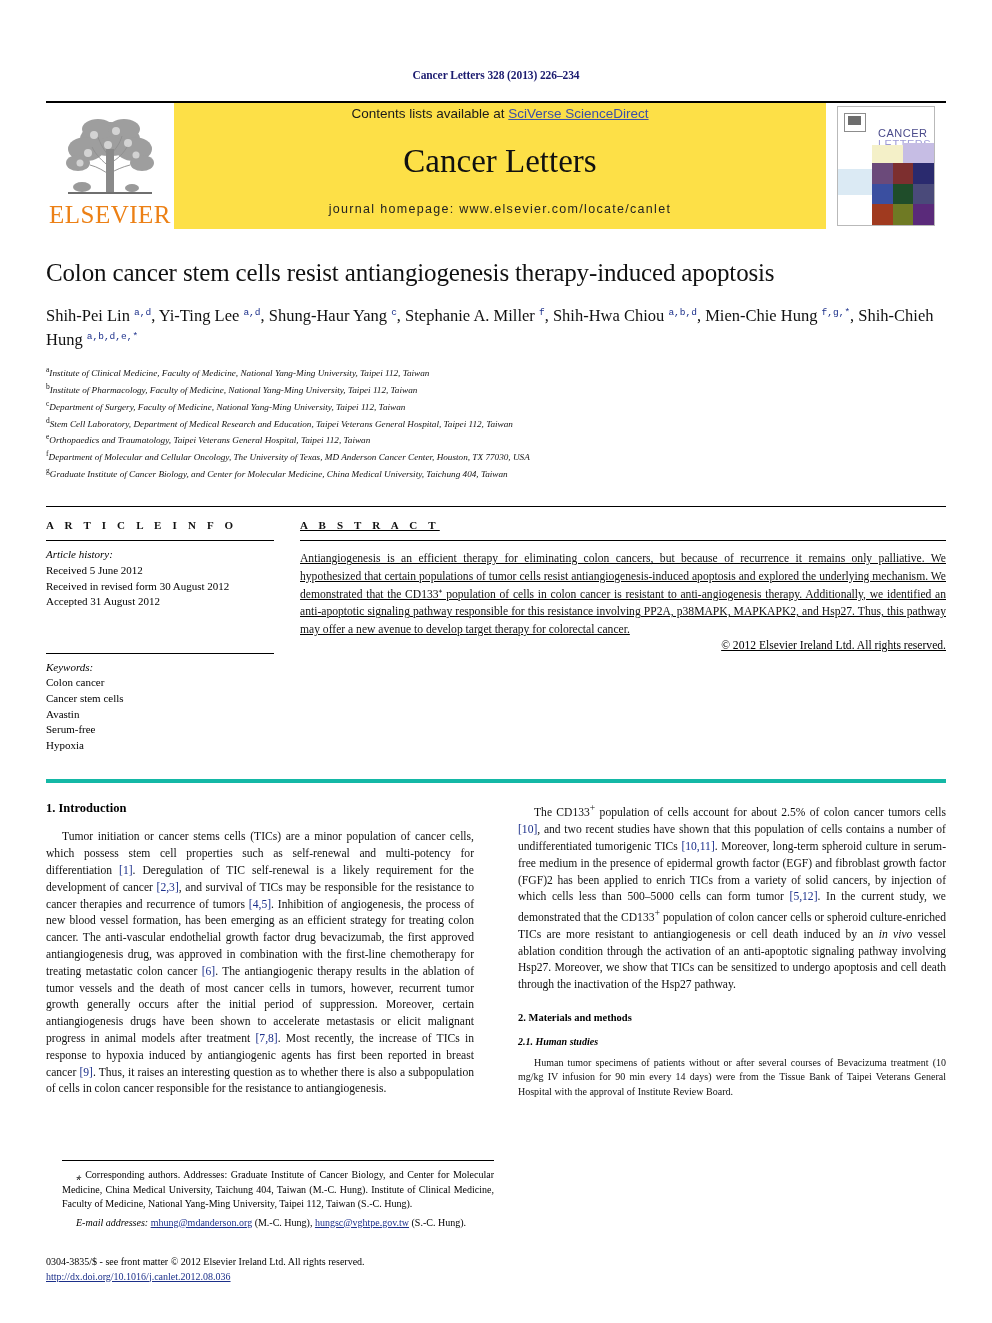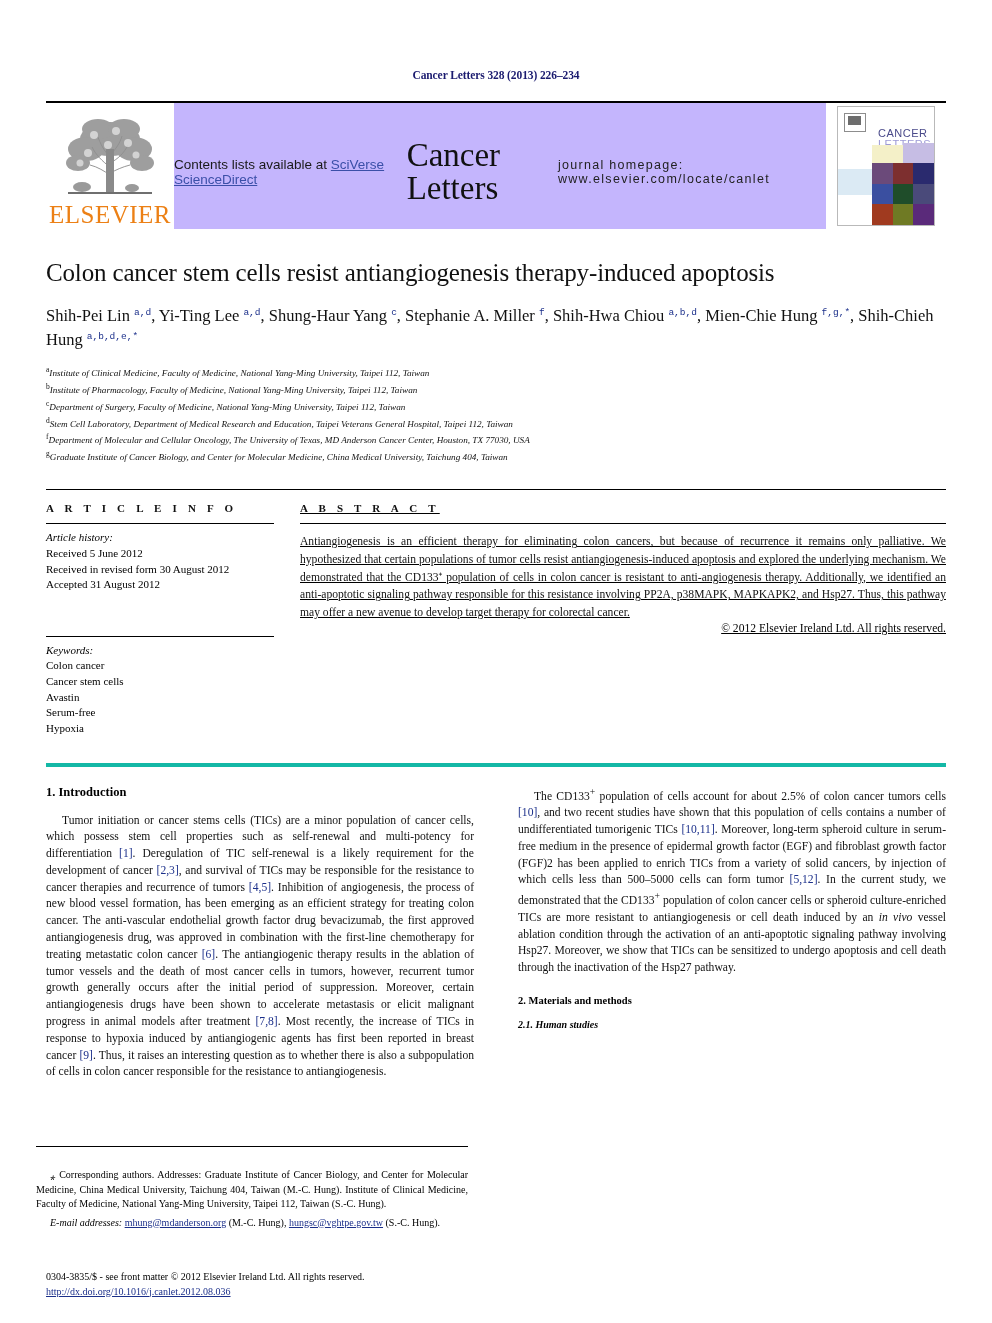--- a/index.html
+++ b/index.html
@@ -58,25 +58,26 @@
   .elsevier-word {
     font-family: "Liberation Serif", serif;
     font-size: 25px;
     letter-spacing: 0.5px;
     color: #ec8015;
     line-height: 1;
     margin-top: 1px;
   }
   .banner {
     flex: 1 1 auto;
-    background: #c4b5fd;
-    display: flex;
+    background: #fde047;
+    display: flex;
+    flex-direction: column;
     justify-content: space-between;
     align-items: center;
-    padding: 24px 0 13px 0;
+    padding: 3px 0 13px 0;
     box-sizing: border-box;
   }
   .banner-contents {
     font-family: "Liberation Sans", sans-serif;
     font-size: 13.5px;
     color: #1a1a1a;
   }
   .sd-link { color: #3b4fa8; }
   .banner-journal {
     font-family: "Liberation Serif", serif;
@@ -255,42 +256,42 @@
   }
   p.para.small {
     font-size: 10px;
     line-height: 1.45;
   }
   .ref { color: #1b2f8a; }
 
   
   .footnote {
     position: absolute;
-    left: 36px;
+    left: 62px;
     bottom: 93px;
     width: 432px;
     border-top: 1px solid #000;
-    padding-top: 21px;
+    padding-top: 7px;
   }
   .footnote p {
     font-family: "Liberation Serif", serif;
     font-size: 10px;
     line-height: 1.44;
     text-align: justify;
     margin: 0;
     text-indent: 14px;
   }
   .footnote p + p { margin-top: 4px; }
   .footnote .em { font-style: italic; }
   .mail { color: #1b2f8a; }
 
   .colophon {
     position: absolute;
     left: 46px;
-    bottom: 24px;
+    bottom: 39px;
     width: 470px;
     font-family: "Liberation Serif", serif;
     font-size: 10px;
     line-height: 1.45;
   }
   .doi { color: #1b2f8a; }
 </style>
 </head>
 <body>
 
@@ -375,20 +376,21 @@
   </div>
 
   <div class="title-block">
     <h1 class="paper-title">Colon cancer stem cells resist antiangiogenesis therapy-induced apoptosis</h1>
     <div class="authors">Shih-Pei Lin <sup>a,d</sup>, Yi-Ting Lee <sup>a,d</sup>, Shung-Haur Yang <sup>c</sup>, Stephanie A. Miller <sup>f</sup>, Shih-Hwa Chiou <sup>a,b,d</sup>, Mien-Chie Hung <sup>f,g,</sup><sup>*</sup>, Shih-Chieh Hung <sup>a,b,d,e,</sup><sup>*</sup></div>
     <div class="affiliations">
       <div class="aff"><sup>a</sup><span>Institute of Clinical Medicine, Faculty of Medicine, National Yang-Ming University, Taipei 112, Taiwan</span></div>
       <div class="aff"><sup>b</sup><span>Institute of Pharmacology, Faculty of Medicine, National Yang-Ming University, Taipei 112, Taiwan</span></div>
       <div class="aff"><sup>c</sup><span>Department of Surgery, Faculty of Medicine, National Yang-Ming University, Taipei 112, Taiwan</span></div>
       <div class="aff"><sup>d</sup><span>Stem Cell Laboratory, Department of Medical Research and Education, Taipei Veterans General Hospital, Taipei 112, Taiwan</span></div>
+      <div class="aff"><sup>e</sup><span>Orthopaedics and Traumatology, Taipei Veterans General Hospital, Taipei 112, Taiwan</span></div>
       <div class="aff"><sup>f</sup><span>Department of Molecular and Cellular Oncology, The University of Texas, MD Anderson Cancer Center, Houston, TX 77030, USA</span></div>
       <div class="aff"><sup>g</sup><span>Graduate Institute of Cancer Biology, and Center for Molecular Medicine, China Medical University, Taichung 404, Taiwan</span></div>
     </div>
   </div>
 
   <div class="info-abstract">
 
     <div class="col-info">
       <div class="sec-head">A R T I C L E    I N F O</div>
       <div class="rule"></div>
@@ -424,20 +426,21 @@
     <div class="bcol">
       <div class="h1">1. Introduction</div>
       <p class="para">Tumor initiation or cancer stems cells (TICs) are a minor population of cancer cells, which possess stem cell properties such as self-renewal and multi-potency for differentiation <span class="ref">[1]</span>. Deregulation of TIC self-renewal is a likely requirement for the development of cancer <span class="ref">[2,3]</span>, and survival of TICs may be responsible for the resistance to cancer therapies and recurrence of tumors <span class="ref">[4,5]</span>. Inhibition of angiogenesis, the process of new blood vessel formation, has been emerging as an efficient strategy for treating colon cancer. The anti-vascular endothelial growth factor drug bevacizumab, the first approved antiangiogenesis drug, was approved in combination with the first-line chemotherapy for treating metastatic colon cancer <span class="ref">[6]</span>. The antiangiogenic therapy results in the ablation of tumor vessels and the death of most cancer cells in tumors, however, recurrent tumor growth generally occurs after the initial period of suppression. Moreover, certain antiangiogenesis drugs have been shown to accelerate metastasis or elicit malignant progress in animal models after treatment <span class="ref">[7,8]</span>. Most recently, the increase of TICs in response to hypoxia induced by antiangiogenic agents has first been reported in breast cancer <span class="ref">[9]</span>. Thus, it raises an interesting question as to whether there is also a subpopulation of cells in colon cancer responsible for the resistance to antiangiogenesis.</p>
     </div>
 
     <div class="bcol">
       <p class="para" style="text-indent:0; visibility:hidden; height:0; margin:0; overflow:hidden;"></p>
       <p class="para">The CD133<sup>+</sup> population of cells account for about 2.5% of colon cancer tumors cells <span class="ref">[10]</span>, and two recent studies have shown that this population of cells contains a number of undifferentiated tumorigenic TICs <span class="ref">[10,11]</span>. Moreover, long-term spheroid culture in serum-free medium in the presence of epidermal growth factor (EGF) and fibroblast growth factor (FGF)2 has been applied to enrich TICs from a variety of solid cancers, by injection of which cells less than 500–5000 cells can form tumor <span class="ref">[5,12]</span>. In the current study, we demonstrated that the CD133<sup>+</sup> population of colon cancer cells or spheroid culture-enriched TICs are more resistant to antiangiogenesis or cell death induced by an <i>in vivo</i> vessel ablation condition through the activation of an anti-apoptotic signaling pathway involving Hsp27. Moreover, we show that TICs can be sensitized to undergo apoptosis and cell death through the inactivation of the Hsp27 pathway.</p>
       <div class="h2">2. Materials and methods</div>
       <div class="h3">2.1. Human studies</div>
+      <p class="para small">Human tumor specimens of patients without or after several courses of Bevacizuma treatment (10 mg/kg IV infusion for 90 min every 14 days) were from the Tissue Bank of Taipei Veterans General Hospital with the approval of Institute Review Board.</p>
     </div>
   </div>
 
   <div class="footnote">
     <p><span class="em">⁎</span> Corresponding authors. Addresses: Graduate Institute of Cancer Biology, and Center for Molecular Medicine, China Medical University, Taichung 404, Taiwan (M.-C. Hung). Institute of Clinical Medicine, Faculty of Medicine, National Yang-Ming University, Taipei 112, Taiwan (S.-C. Hung).</p>
     <p><span class="em">E-mail addresses:</span>
       <a class="mail" href="#">mhung@mdanderson.org</a>
       <span>(M.-C. Hung),</span>
       <a class="mail" href="#">hungsc@vghtpe.gov.tw</a>
       <span>(S.-C. Hung).</span>

